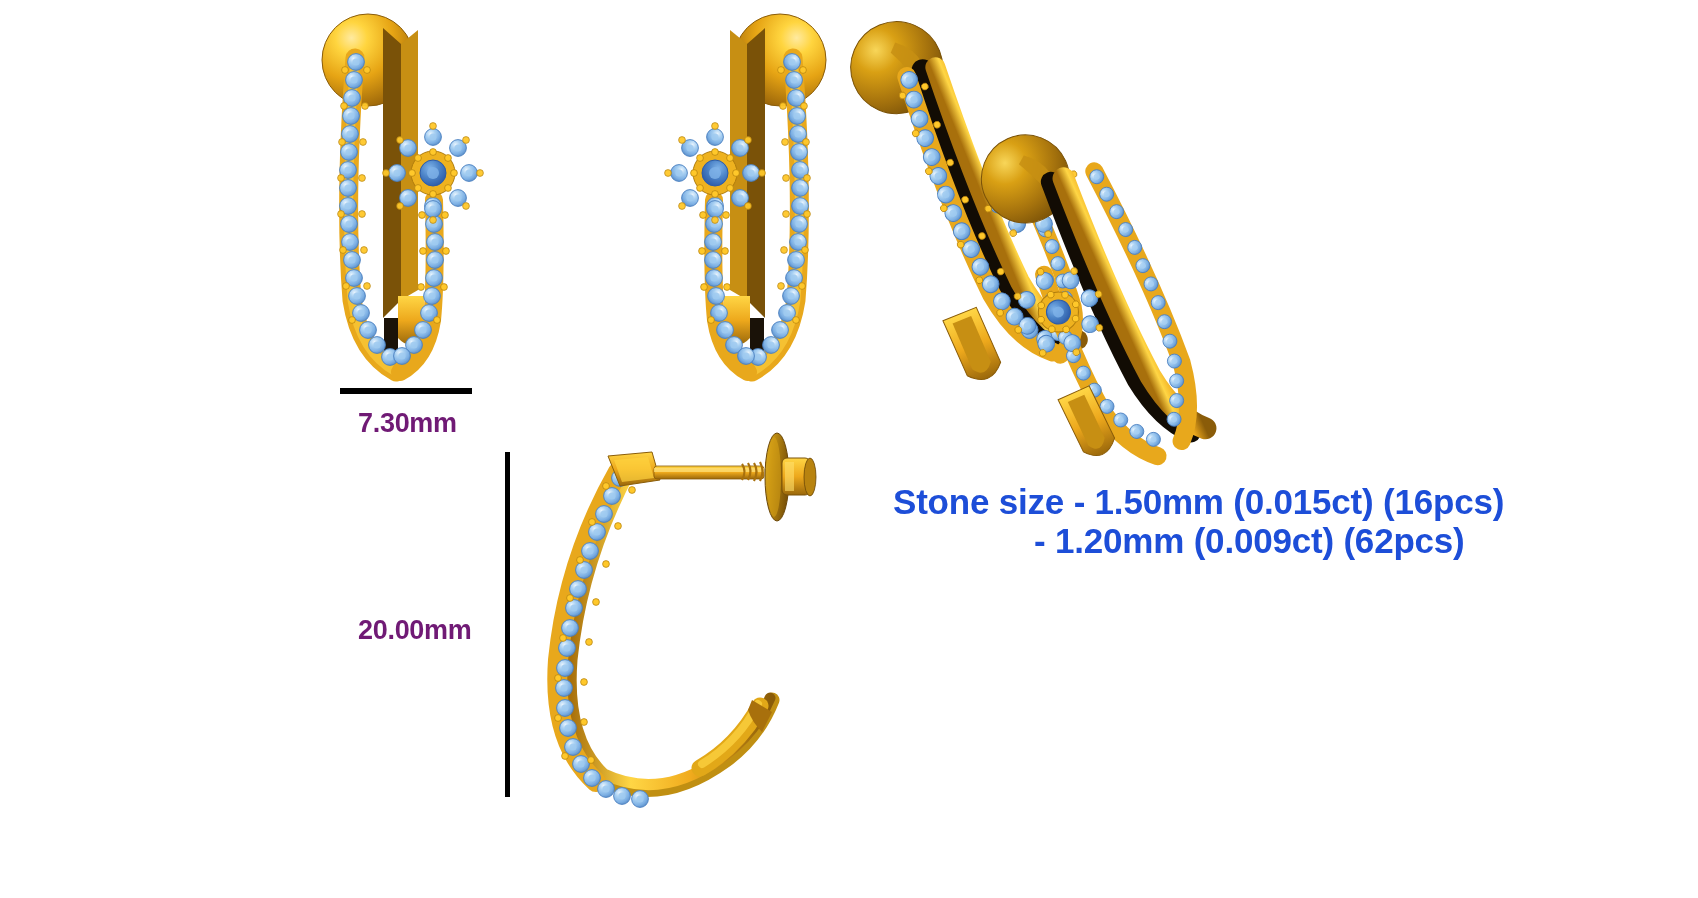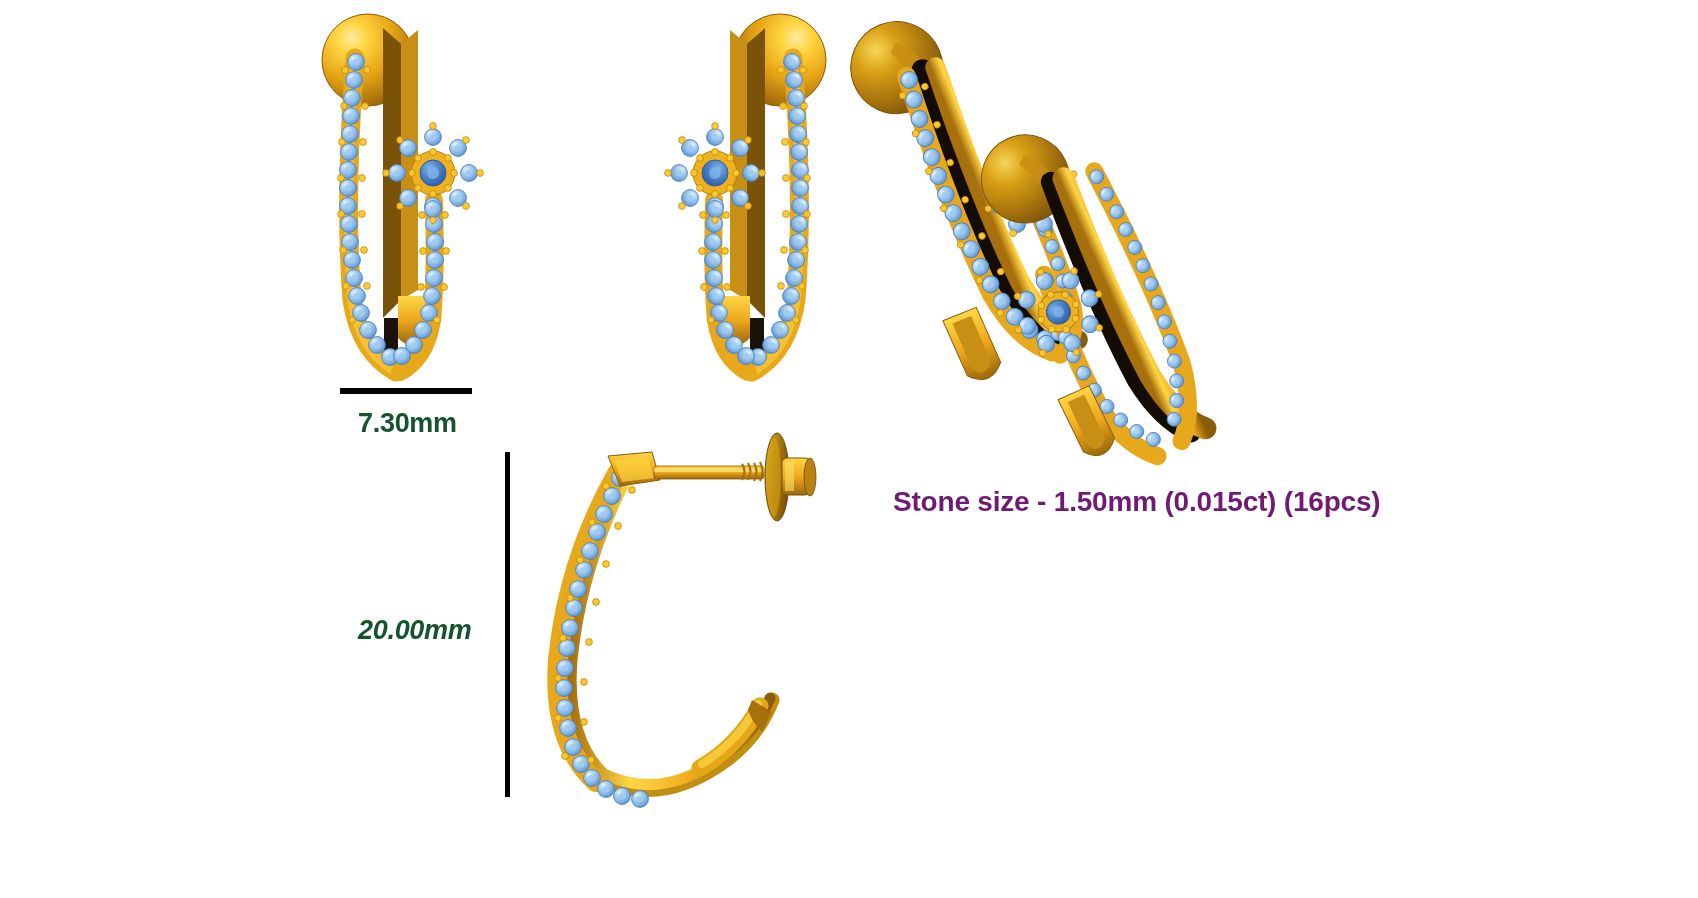--- a/index.html
+++ b/index.html
@@ -25,39 +25,39 @@
     top: 0; left: 0;
     width: 1698px;
     height: 898px;
   }
   .spec-block {
     position: absolute;
     left: 893px;
     top: 482px;
     font-family: "Liberation Sans", sans-serif;
     font-weight: bold;
-    font-size: 28px;
-    color: #701a75;
+    font-size: 35px;
+    color: #1d4ed8;
     letter-spacing: -0.2px;
     line-height: 39px;
     white-space: nowrap;
   }
   .spec-line { display: block; }
   .spec-line.indent { padding-left: 141px; }
   .dim-label {
     position: absolute;
     font-family: "Liberation Sans", sans-serif;
     font-weight: bold;
     font-size: 27px;
-    color: #14532d;
+    color: #701a75;
     white-space: nowrap;
     letter-spacing: -0.3px;
   }
   #dim-h-label { left: 358px; top: 408px; }
-  #dim-v-label { left: 358px; top: 615px; font-style: italic; }
+  #dim-v-label { left: 358px; top: 615px; }
   .dim-rule-h {
     position: absolute;
     left: 340px;
     top: 388px;
     width: 132px;
     height: 6px;
     background: #000000;
   }
   .dim-rule-v {
     position: absolute;
@@ -615,15 +615,16 @@
   </svg>
 
   <div class="dim-rule-h"></div>
   <div class="dim-label" id="dim-h-label">7.30mm</div>
 
   <div class="dim-rule-v"></div>
   <div class="dim-label" id="dim-v-label">20.00mm</div>
 
   <div class="spec-block">
     <span class="spec-line">Stone size - 1.50mm (0.015ct) (16pcs)</span>
+    <span class="spec-line indent">- 1.20mm (0.009ct) (62pcs)</span>
   </div>
 
 </div>
 
 </body></html>

